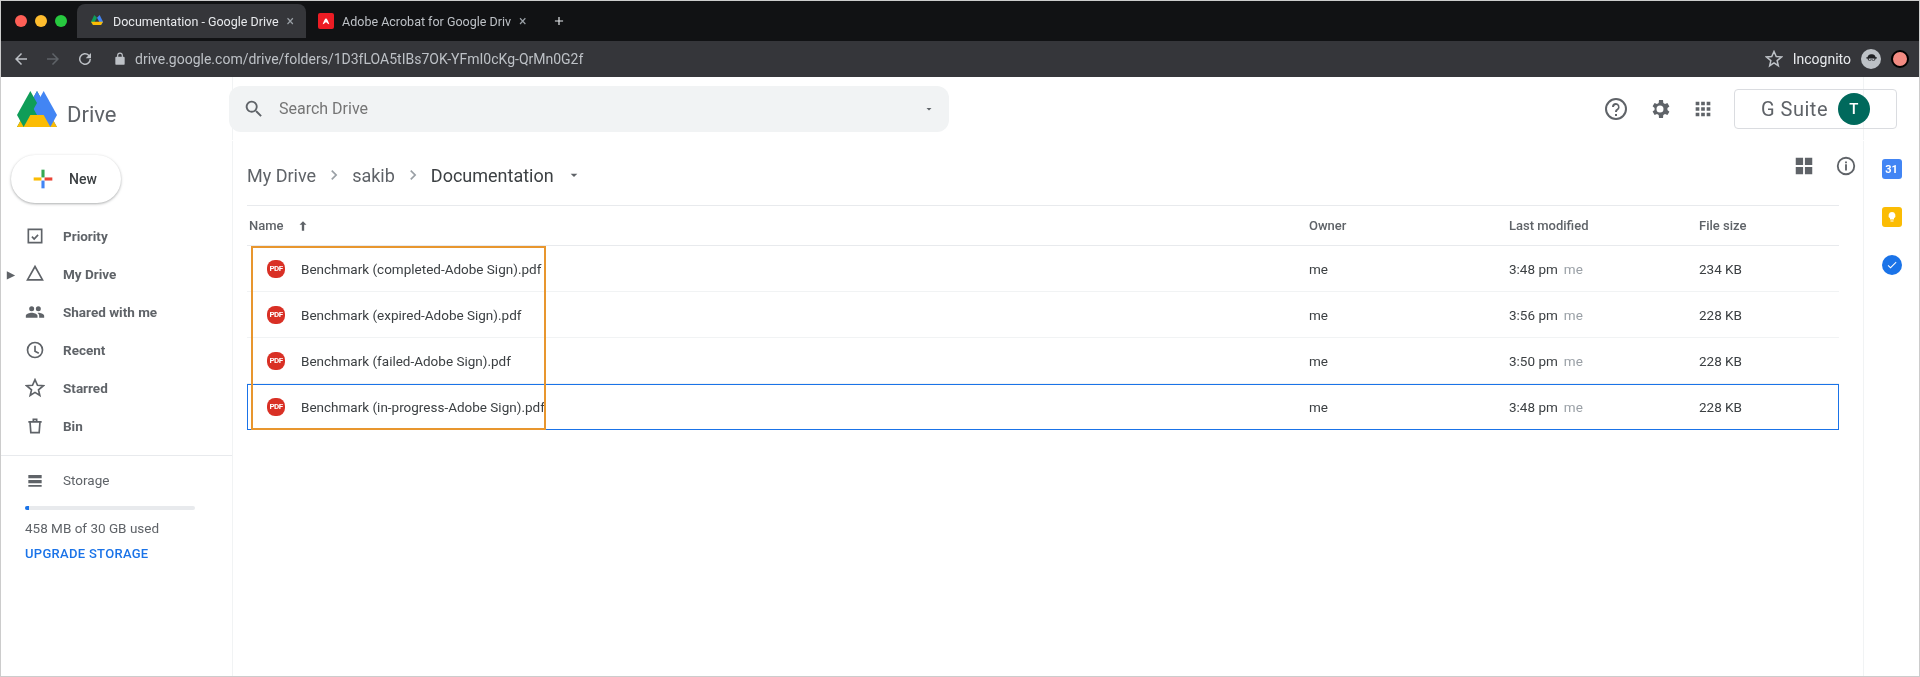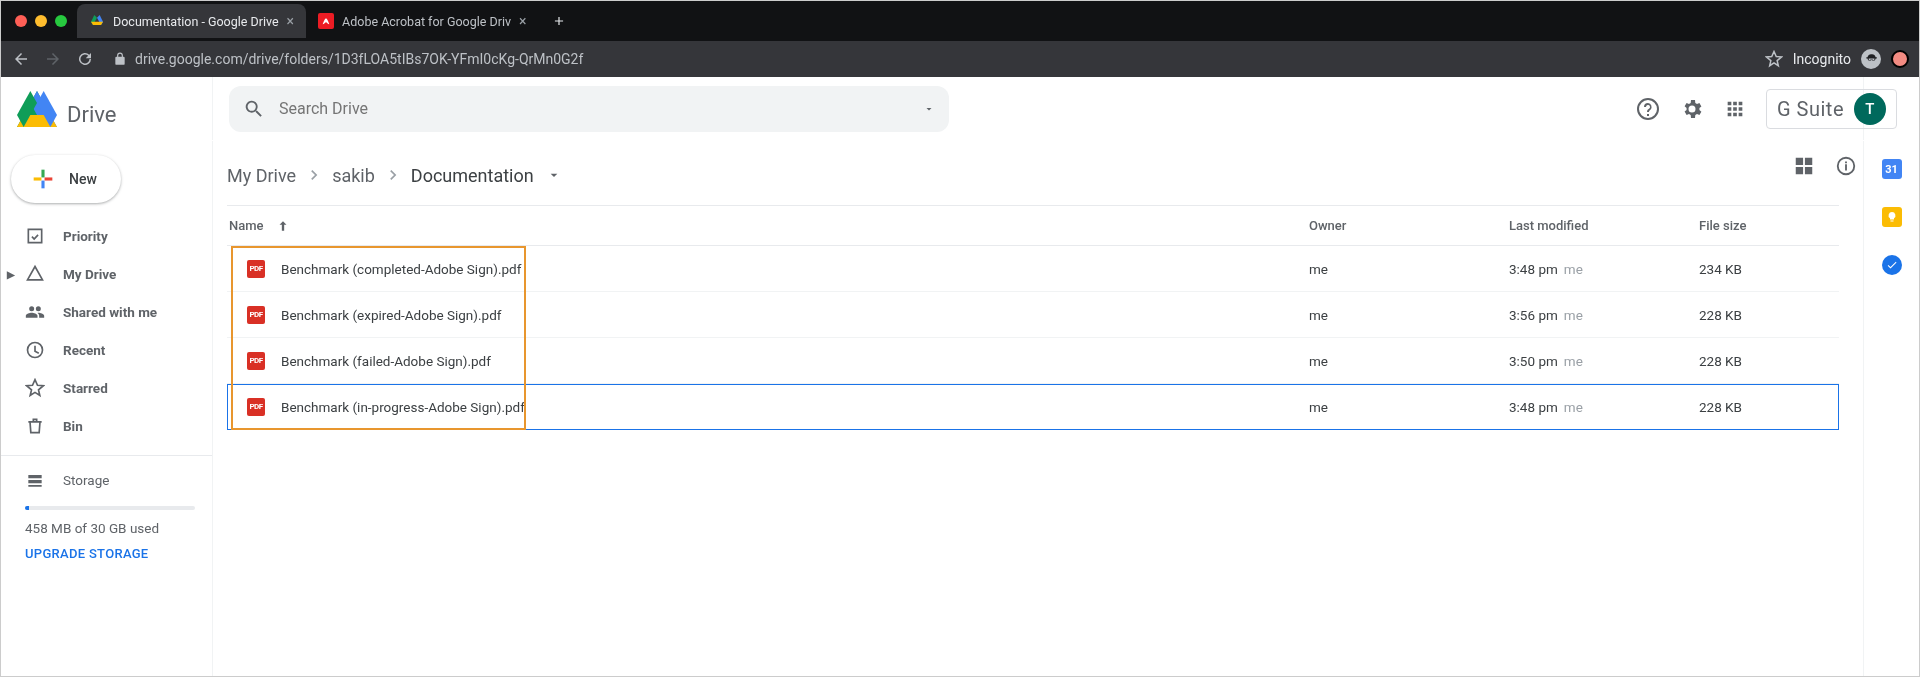--- a/index.html
+++ b/index.html
@@ -27,25 +27,25 @@
   .prof-dot { width:18px; height:18px; border-radius:50%; background:#f28b82; border:2px solid #000; }
 
   
   .app { display:flex; height: calc(677px - 76px); background:#fff; position:relative; }
   .appbar { position:absolute; top:0; left:0; right:0; height:64px; display:flex; align-items:center; padding:0 16px; gap:12px; border-bottom:1px solid #fff; }
   .drive-logo { display:flex; align-items:flex-end; gap:10px; width:200px; }
   .drive-logo .word { font-size:22px; color:#5f6368; }
   .searchwrap { flex:1; max-width:720px; background:#f1f3f4; border-radius:12px; height:46px; display:flex; align-items:center; padding:0 14px; gap:14px; color:#5f6368; }
   .searchwrap input { border:none; outline:none; background:transparent; font-size:16px; flex:1; color:#3c4043; }
   .hdricons { margin-left:auto; display:flex; align-items:center; gap:20px; color:#5f6368; padding-right:6px; }
-  .gsuite { border:1px solid #dadce0; border-radius:4px; height:40px; display:flex; align-items:center; padding:0 10px; gap:10px; color:#5f6368; font-size:20px; letter-spacing:0.5px; }
+  .gsuite { border:1px solid #dadce0; border-radius:4px; height:40px; display:flex; align-items:center; padding:0 26px; gap:10px; color:#5f6368; font-size:20px; letter-spacing:0.5px; }
   .avatar { width:32px; height:32px; border-radius:50%; background:#00695c; color:#fff; display:flex; align-items:center; justify-content:center; font-size:15px; font-weight:500; }
 
   
-  .sidebar { width:212px; padding-top:72px; border-right:1px solid #f1f3f4; display:flex; flex-direction:column; }
+  .sidebar { width:232px; padding-top:72px; border-right:1px solid #f1f3f4; display:flex; flex-direction:column; }
   .new-btn { margin:6px 0 14px 10px; width:110px; height:48px; border-radius:24px; background:#fff; box-shadow:0 1px 3px rgba(60,64,67,.3),0 1px 2px rgba(60,64,67,.15); display:flex; align-items:center; gap:12px; padding:0 18px; font-size:14px; color:#3c4043; font-weight:500; }
   .sb-item { display:flex; align-items:center; gap:18px; height:38px; padding:0 0 0 24px; font-size:13.5px; color:#5f6368; border-radius:0 20px 20px 0;font-weight:bold; }
   .sb-item .icon { width:20px; color:#5f6368; }
   .sb-item.mydrive { position:relative; }
   .sb-caret { position:absolute; left:6px; color:#5f6368; font-size:10px; }
   .sb-sep { height:1px; background:#e8eaed; margin:10px 0; }
   .storage { padding:4px 0 0 24px; font-size:13.5px; color:#5f6368; display:flex; flex-direction:column; gap:10px; }
   .storage .bar { width:170px; height:4px; background:#e8eaed; border-radius:2px; overflow:hidden; margin-top:6px; }
   .storage .bar .fill { width:2.5%; height:100%; background:#1a73e8; }
   .storage .upgrade { color:#1a73e8; font-weight:500; letter-spacing:.3px; font-size:13px; }
@@ -64,21 +64,21 @@
   .col-mod { width:190px; }
   .col-size { width:140px; }
 
   .rows-wrap { position:relative; }
   
   .orange-box { position:absolute; left:4px; top:0; width:295px; height:184px; border:2px solid #e8962e; pointer-events:none; z-index:5; }
 
   .row { display:flex; align-items:center; height:46px; font-size:13.5px; color:#3c4043; border-bottom:1px solid #f1f3f4; }
   .row .col-name { padding-left:20px; gap:16px; }
   .row.selected { outline:1px solid #1a73e8; outline-offset:-1px; background:#fff; }
-  .pdf-icon { width:18px; height:18px; background:#d93025; color:#fff; border-radius:2px; font-size:8px; font-weight:700; display:flex; align-items:center; justify-content:center; letter-spacing:-.5px; }
+  .pdf-icon { width:18px; height:18px; background:#d93025; color:#fff; border-radius:8px; font-size:8px; font-weight:700; display:flex; align-items:center; justify-content:center; letter-spacing:-.5px; }
   .mod-by { color:#9aa0a6; margin-left:6px; }
 
   
   .sidepanel { width:56px; border-left:1px solid #f1f3f4; display:flex; flex-direction:column; align-items:center; padding-top:82px; gap:28px; }
   .sp-icon { width:20px; height:20px; border-radius:3px; display:flex; align-items:center; justify-content:center; font-size:11px; font-weight:700; color:#fff; }
   .sp-cal { background:#4285f4; }
   .sp-keep { background:#fbbc04; }
   .sp-tasks { background:#1a73e8; border-radius:50%; }
 
   svg { display:block; }

